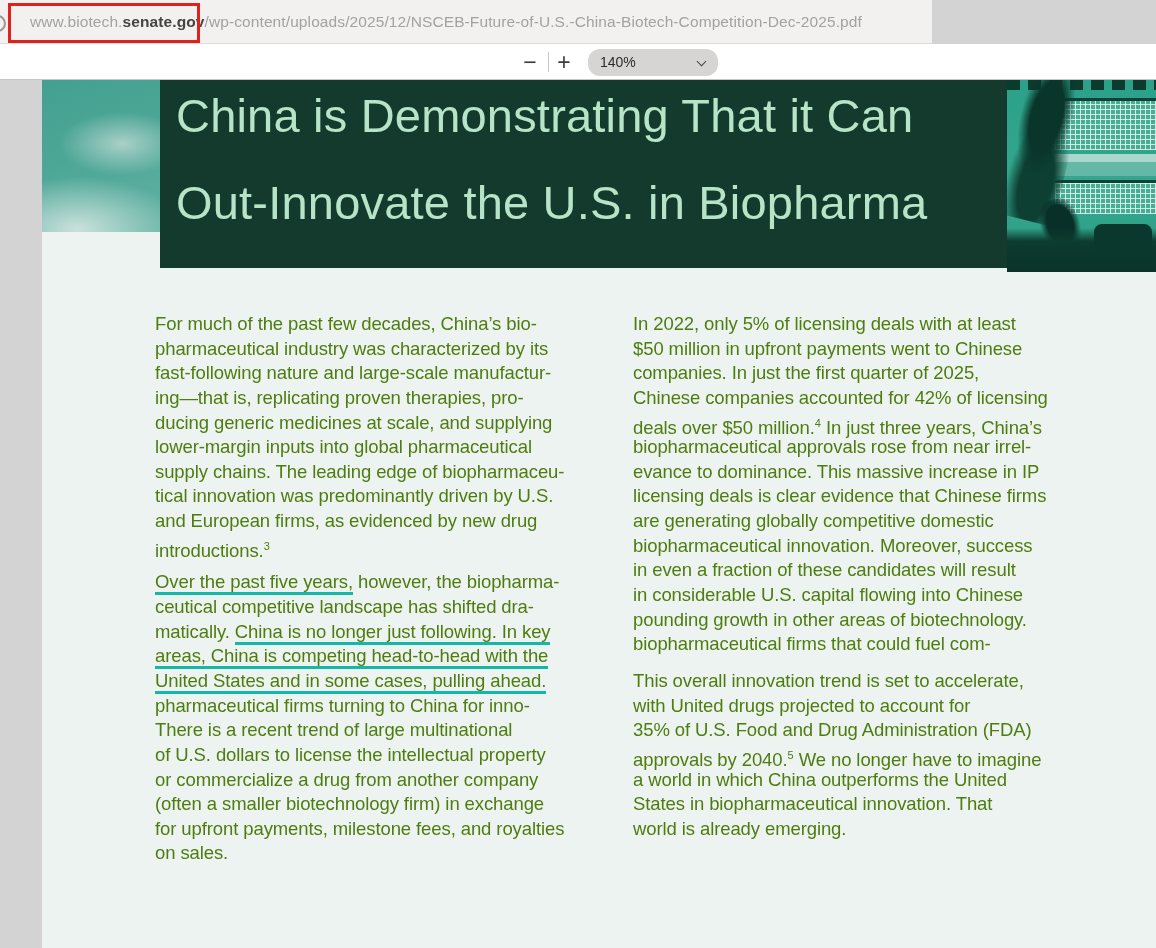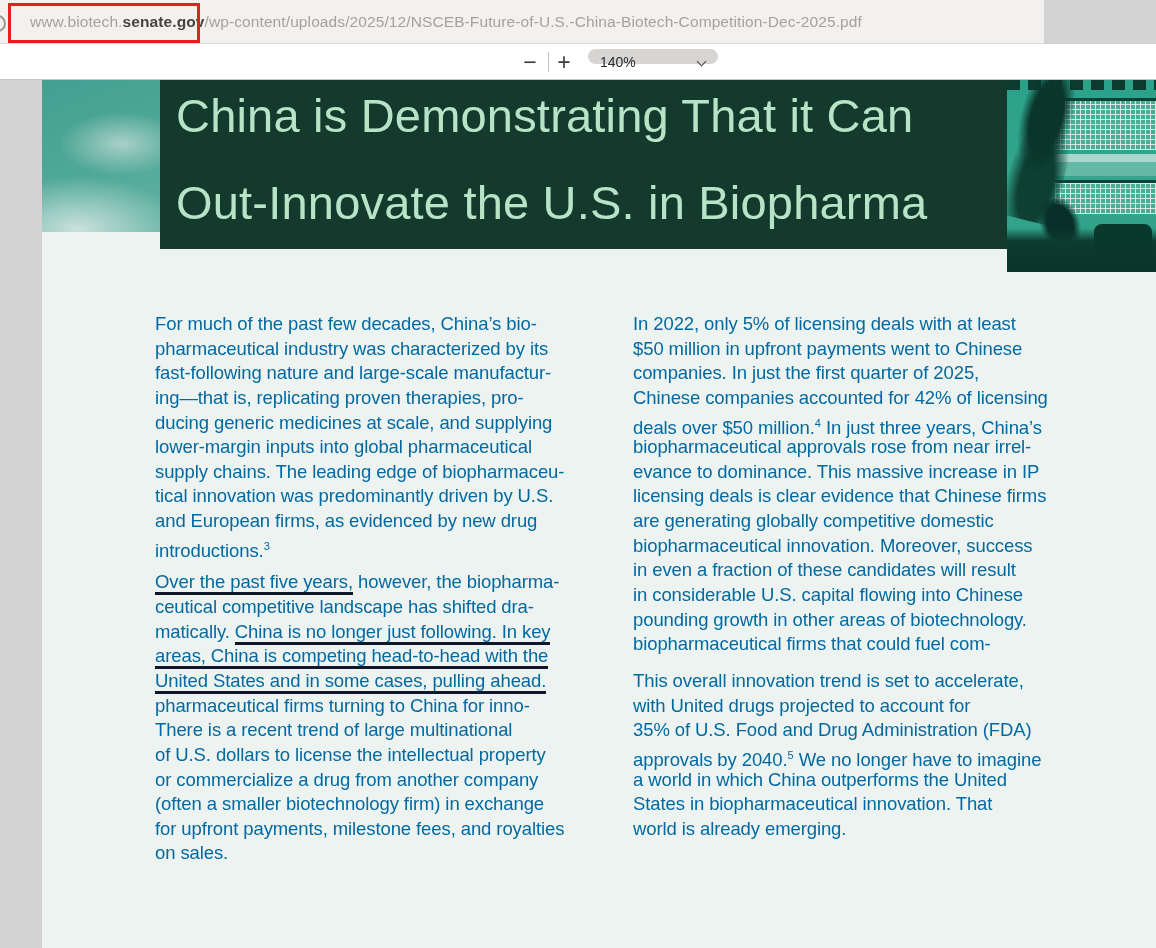--- a/index.html
+++ b/index.html
@@ -1,21 +1,21 @@
 <!DOCTYPE html>
 <html><head>
 <meta charset="utf-8">
 <style>
   * { margin:0; padding:0; box-sizing:border-box; }
   html,body { width:1156px; height:948px; }
   body { font-family:"Liberation Sans", sans-serif; }
   #screen { position:relative; width:1156px; height:948px; overflow:hidden; background:#d3d3d3; }
 
   
-  .urlbar { position:absolute; left:0; top:0; width:1044px; height:44px;
+  .urlbar { position:absolute; left:0; top:0; width:932px; height:44px;
             background:#f3f1f0; border-bottom:1px solid #dedcda; overflow:hidden; }
   .reload-glyph { position:absolute; left:-11px; top:15px; width:17px; height:17px;
                   border:2px solid #9a9693; border-radius:50%; }
   .url-line { position:absolute; left:30px; top:13px; font-size:15.5px; color:#a5a19e;
               white-space:nowrap; letter-spacing:.1px; }
   .url-line .bold-domain { color:#474340; font-weight:bold; }
   .red-box { position:absolute; left:8px; top:3px; width:192px; height:40px;
              border:3px solid #e0211c; background:transparent; }
   .tab-remnant { position:absolute; left:1086px; top:0; width:70px; height:5px;
                  background:#fcfbfb; border:1px solid #dcdad8; border-top:none;
@@ -23,21 +23,21 @@
 
   
   .toolbar { position:absolute; left:0; top:44px; width:1156px; height:36px;
              background:#ffffff; border-bottom:1px solid #c7c5c3; }
   .zbtn { position:absolute; top:3px; width:22px; height:30px; line-height:30px;
           text-align:center; font-size:23px; color:#3c3c3c; background:none; border:none;
           cursor:default; font-family:"Liberation Sans",sans-serif; }
   .zbtn.minus { left:519px; }
   .zbtn.plus  { left:553px; }
   .zsep { position:absolute; left:548px; top:8px; width:1px; height:20px; background:#c9c7c5; }
-  .zselect { position:absolute; left:588px; top:5px; width:130px; height:15px;
+  .zselect { position:absolute; left:588px; top:5px; width:130px; height:27px;
              background:#d7d5d3; border-radius:12px; font-size:14px; color:#2c2c2c;
              line-height:27px; padding-left:12px; }
   .chevron-down { position:absolute; right:13px; top:9px; width:7px; height:7px;
                   border-right:1.7px solid #454545; border-bottom:1.7px solid #454545;
                   transform:rotate(45deg); }
 
   
   .viewer { position:absolute; left:0; top:80px; width:1156px; height:868px; background:#d3d3d3; }
   .page { position:absolute; left:42px; top:0; width:1114px; height:868px; background:#edf3f0; }
 
@@ -69,34 +69,34 @@
                radial-gradient(ellipse 30px 70px at 55% 75%, #0d4033 0 55%, rgba(0,0,0,0) 100%);
     transform:rotate(14deg); }
   .pr-claw { position:absolute; left:32px; top:118px; width:46px; height:64px;
     background:radial-gradient(ellipse 20px 30px at 50% 40%, #093028 0 65%, rgba(0,0,0,0) 100%);
     transform:rotate(-18deg); }
   .pr-base { position:absolute; left:0; bottom:0; width:149px; height:44px;
     background:linear-gradient(180deg, rgba(10,48,38,0) 0, #0c3b2f 30%, #0a332a 100%); }
   .pr-lump { position:absolute; right:4px; bottom:18px; width:58px; height:30px;
     background:#0b382d; border-radius:8px 8px 0 0; }
 
-  .banner { position:absolute; left:118px; top:0; width:847px; height:169px; background:#143a2e; }
+  .banner { position:absolute; left:118px; top:0; width:847px; height:188px; background:#143a2e; }
   .banner .t-line { position:absolute; left:16px; white-space:nowrap;
                     font-size:47px; color:#b7e3c6; letter-spacing:.2px; }
   .banner .t1 { top:8px; }
   .banner .t2 { top:95px; }
 
   
-  .col { position:absolute; top:232px; font-size:18.5px; color:#0369a1;
+  .col { position:absolute; top:232px; font-size:18.5px; color:#4d7c0f;
          letter-spacing:-0.1px; }
   .col-left  { left:113px; }
   .col-right { left:591px; }
   .para + .para { margin-top:12px; }
   .line { height:24.65px; line-height:24.65px; white-space:nowrap; }
-  .seg-u { border-bottom:3px solid #0f172a; }
+  .seg-u { border-bottom:3px solid #14b8a6; }
   .seg-sup { font-size:11px; vertical-align:7px; letter-spacing:0; }
 </style>
 </head>
 <body>
 
 <div id="screen">
 
   <div class="urlbar">
     <span class="reload-glyph"></span>
     <div class="url-line"><span>www.biotech.</span><span class="bold-domain">senate.gov</span><span>/wp-content/uploads/2025/12/NSCEB-Future-of-U.S.-China-Biotech-Competition-Dec-2025.pdf</span></div>

